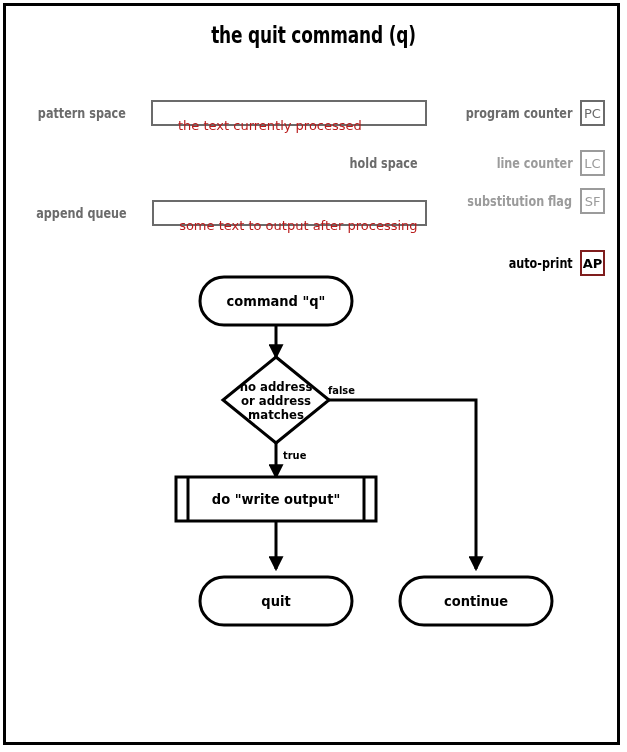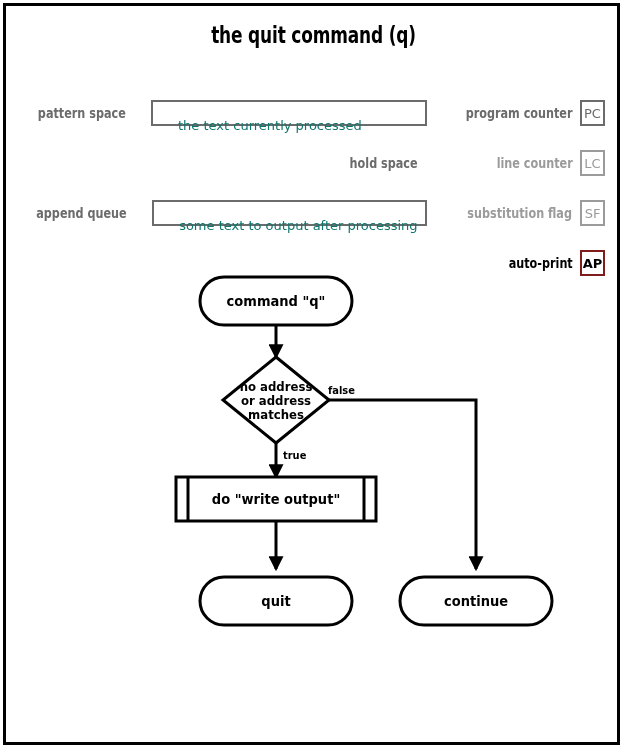--- a/index.html
+++ b/index.html
@@ -70,21 +70,21 @@
     height: 26px;
     box-sizing: border-box;
     border: 2px solid #6b6b6b;
     background: #ffffff;
     display: flex;
     align-items: center;
   }
   .field-value {
     font-size: 13px;
     font-weight: normal;
-    color: #0f766e;
+    color: #b91c1c;
     padding-left: 25px;
     white-space: nowrap;
     font-family: "DejaVu Sans", "Liberation Sans", sans-serif;
     margin-top: 24px;
   }
 
   
   .reg-row {
     position: absolute;
     display: flex;
@@ -191,21 +191,21 @@
   <div class="reg-row pale" style="top:150px;">
     <span class="reg-label">line counter</span>
     <span class="reg-badge">LC</span>
   </div>
 
   <div class="reg-row dim" style="top:100px;">
     <span class="reg-label">program counter</span>
     <span class="reg-badge">PC</span>
   </div>
 
-  <div class="reg-row pale" style="top:200px;justify-content:flex-end;">
+  <div class="reg-row pale" style="top:188px;justify-content:flex-end;">
     <span class="reg-label">substitution flag</span>
     <span class="reg-badge">SF</span>
   </div>
 
   <div class="reg-row active" style="top:250px;text-align:center;">
     <span class="reg-label">auto-print</span>
     <span class="reg-badge">AP</span>
   </div>
 
   <svg id="flow" width="627" height="752">

